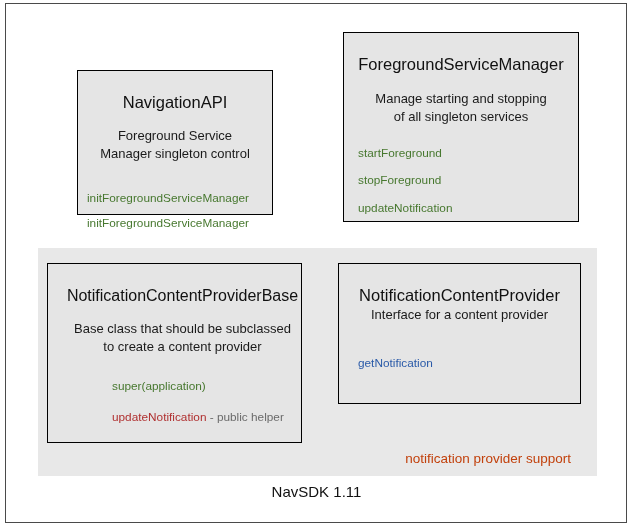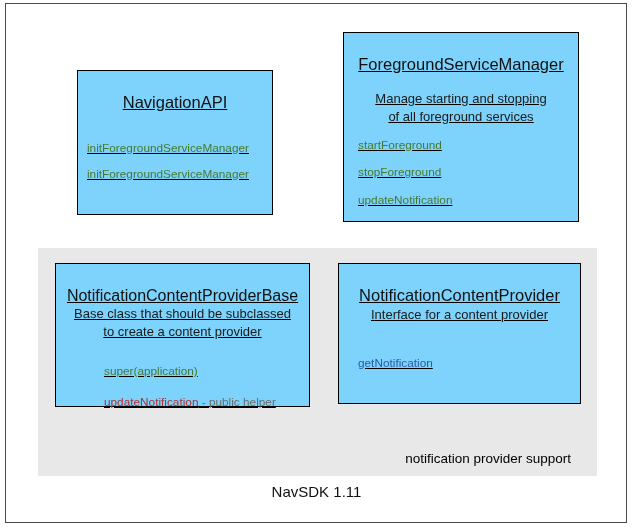--- a/index.html
+++ b/index.html
@@ -38,30 +38,29 @@
     width: 559px;
     height: 228px;
     background: #e8e8e8;
     box-sizing: border-box;
   }
   .group-panel-label {
     position: absolute;
     right: 26px;
     bottom: 10px;
     font-size: 13.5px;
-    color: #000000;
+    color: #c2410c;
     white-space: nowrap;
   }
   
   .class-box {
     position: absolute;
-    background: #7dd3fc;
+    background: #e5e5e5;
     border: 1.6px solid #000000;
     box-sizing: border-box;
-    text-decoration: underline;
   }
   .box-title {
     text-align: center;
     font-size: 16.5px;
     color: #111111;
     line-height: 1.2;
     white-space: nowrap;
   }
   .box-desc {
     text-align: center;
@@ -89,28 +88,28 @@
   #box-navigation-api .box-title { margin-top: 22px; }
   #box-navigation-api .box-desc  { margin-top: 14px; }
   #box-navigation-api .member-list { margin-top: 28px; padding-left: 9px; }
   #box-navigation-api .member { margin-bottom: 11px; }
 
   #box-foreground-service-manager {
     left: 343px; top: 32px;  width: 236px;  height: 190px;
   }
   #box-foreground-service-manager .box-title { margin-top: 22px; }
   #box-foreground-service-manager .box-desc  { margin-top: 15px; }
-  #box-foreground-service-manager .member-list { margin-top: 12px; padding-left: 14px; }
+  #box-foreground-service-manager .member-list { margin-top: 20px; padding-left: 14px; }
   #box-foreground-service-manager .member { margin-bottom: 13px; }
 
   #box-notification-content-provider-base {
-    left: 55px;  top: 263px; width: 255px;  height: 144px;
+    left: 47px;  top: 263px; width: 255px;  height: 180px; padding-left: 16px;
   }
   #box-notification-content-provider-base .box-title { margin-top: 22px; font-size: 16px; }
-  #box-notification-content-provider-base .box-desc  { }
+  #box-notification-content-provider-base .box-desc  { margin-top: 15px; }
   #box-notification-content-provider-base .member-list { margin-top: 23px; padding-left: 21px; }
   #box-notification-content-provider-base .member { margin-bottom: 16px; margin-left: 27px; }
 
   #box-notification-content-provider {
     left: 338px; top: 263px; width: 243px;  height: 141px;
   }
   #box-notification-content-provider .box-title { margin-top: 22px; }
   #box-notification-content-provider .box-desc  { }
   #box-notification-content-provider .member-list { margin-top: 32px; padding-left: 19px; }
 
@@ -127,35 +126,39 @@
 </style>
 </head>
 <body>
 
 <div id="canvas">
 
   <div class="outer-frame"></div>
 
   <div class="class-box" id="box-navigation-api">
     <div class="box-title">NavigationAPI</div>
+    <div class="box-desc">
+      <div>Foreground Service</div>
+      <div>Manager singleton control</div>
+    </div>
     <div class="member-list">
       <div class="member">
         <span class="member-name green">initForegroundServiceManager</span><span class="member-note"></span>
       </div>
       <div class="member">
         <span class="member-name green">initForegroundServiceManager</span><span class="member-note"></span>
       </div>
     </div>
   </div>
 
   <div class="class-box" id="box-foreground-service-manager">
     <div class="box-title">ForegroundServiceManager</div>
     <div class="box-desc">
       <div>Manage starting and stopping</div>
-      <div>of all foreground services</div>
+      <div>of all singleton services</div>
     </div>
     <div class="member-list">
       <div class="member">
         <span class="member-name green">startForeground</span><span class="member-note"></span>
       </div>
       <div class="member">
         <span class="member-name green">stopForeground</span><span class="member-note"></span>
       </div>
       <div class="member">
         <span class="member-name green">updateNotification</span><span class="member-note"></span>

